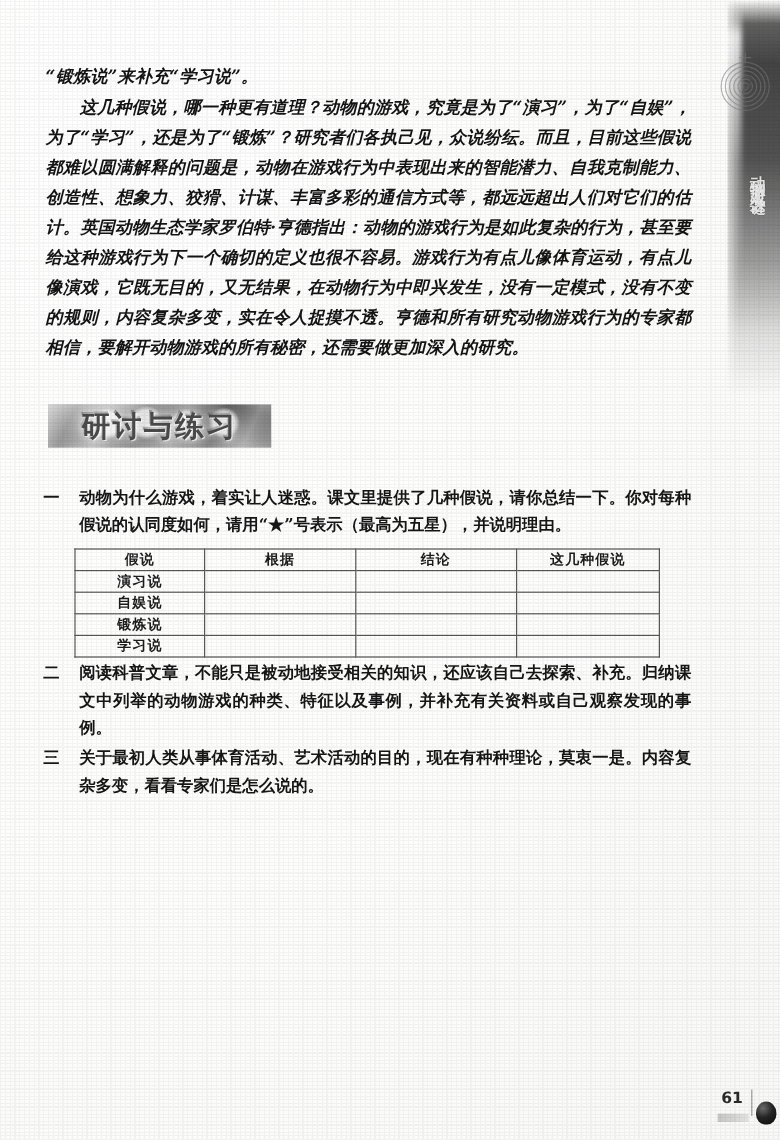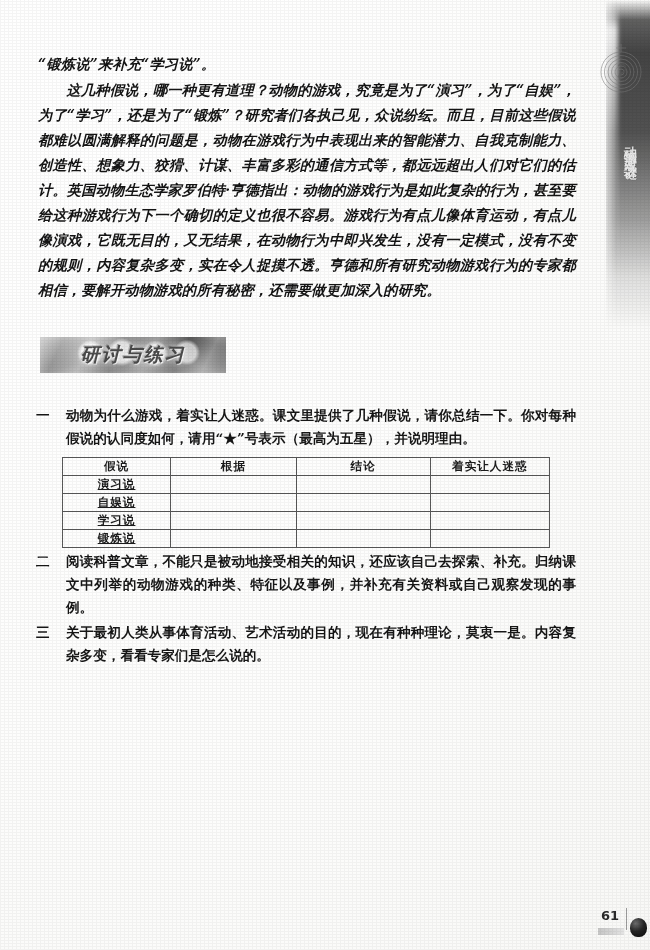--- a/index.html
+++ b/index.html
@@ -156,31 +156,30 @@
     background:
       linear-gradient(160deg, rgba(255,255,255,.42) 0%, rgba(255,255,255,0) 38%),
       linear-gradient(20deg, rgba(255,255,255,.30) 62%, rgba(255,255,255,0) 90%);
   }
   .banner-text {
     position: absolute;
     inset: 0;
     display: flex;
     align-items: center;
     justify-content: center;
-    font-size: 19px;
+    font-size: 24px;
     font-weight: bold;
     letter-spacing: 2px;
     color: #4a4a4a;
     text-shadow:
       0 0 6px rgba(255,255,255,.95),
       0 0 12px rgba(255,255,255,.85),
       1px 1px 0 rgba(255,255,255,.7),
       -1px -1px 0 rgba(40,40,40,.5);
     font-family: "DejaVu Sans", "Liberation Sans", sans-serif;
-    font-style: italic;
   }
   .banner-bubbles {
     position: absolute;
     inset: 0;
     background:
       radial-gradient(circle at 27% 44%, rgba(255,255,255,.80) 0 9px, rgba(255,255,255,0) 13px),
       radial-gradient(circle at 44% 42%, rgba(255,255,255,.72) 0 10px, rgba(255,255,255,0) 14px),
       radial-gradient(circle at 62% 46%, rgba(255,255,255,.70) 0 9px, rgba(255,255,255,0) 13px),
       radial-gradient(circle at 79% 43%, rgba(255,255,255,.66) 0 9px, rgba(255,255,255,0) 13px);
     pointer-events: none;
@@ -232,21 +231,21 @@
   table.hyp-table th,
   table.hyp-table td {
     border: 1px solid #585858;
     height: 17px;
     padding: 0;
     text-align: center;
     vertical-align: middle;
     font-weight: 600;
   }
   table.hyp-table th { letter-spacing: 1px; }
-  table.hyp-table td.rowlabel { letter-spacing: 1px; text-decoration: underline; }
+  table.hyp-table td.rowlabel { letter-spacing: 1px; }
   .col-a { width: 22.2%; }
   .col-b { width: 25.8%; }
   .col-c { width: 27.5%; }
   .col-d { width: 24.5%; }
 
   
   .footer {
     position: absolute;
     left: 0;
     top: 908px;
@@ -333,44 +332,44 @@
         <col class="col-a">
           <col class="col-b">
           <col class="col-c">
           <col class="col-d">
       </colgroup>
       <thead>
         <tr>
           <th>假说</th>
           <th>根据</th>
           <th>结论</th>
-          <th>着实让人迷惑</th>
+          <th>这几种假说</th>
         </tr>
       </thead>
       <tbody>
         <tr>
           <td class="rowlabel">演习说</td>
           <td></td>
           <td></td>
           <td></td>
         </tr>
         <tr>
           <td class="rowlabel">自娱说</td>
           <td></td>
           <td></td>
           <td></td>
         </tr>
         <tr>
-          <td class="rowlabel">学习说</td>
+          <td class="rowlabel">锻炼说</td>
           <td></td>
           <td></td>
           <td></td>
         </tr>
         <tr>
-          <td class="rowlabel">锻炼说</td>
+          <td class="rowlabel">学习说</td>
           <td></td>
           <td></td>
           <td></td>
         </tr>
       </tbody>
     </table>
   </div>
 
   <div class="margin-strip">
     <div class="strip-ink"></div>

